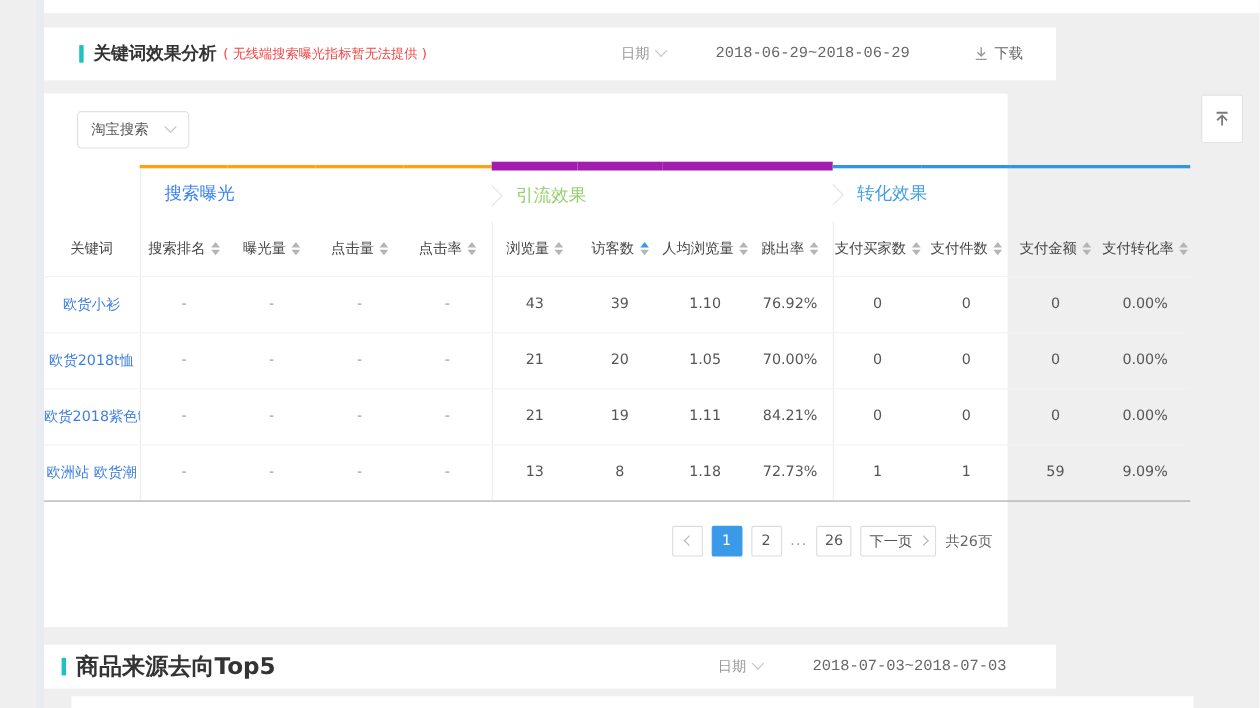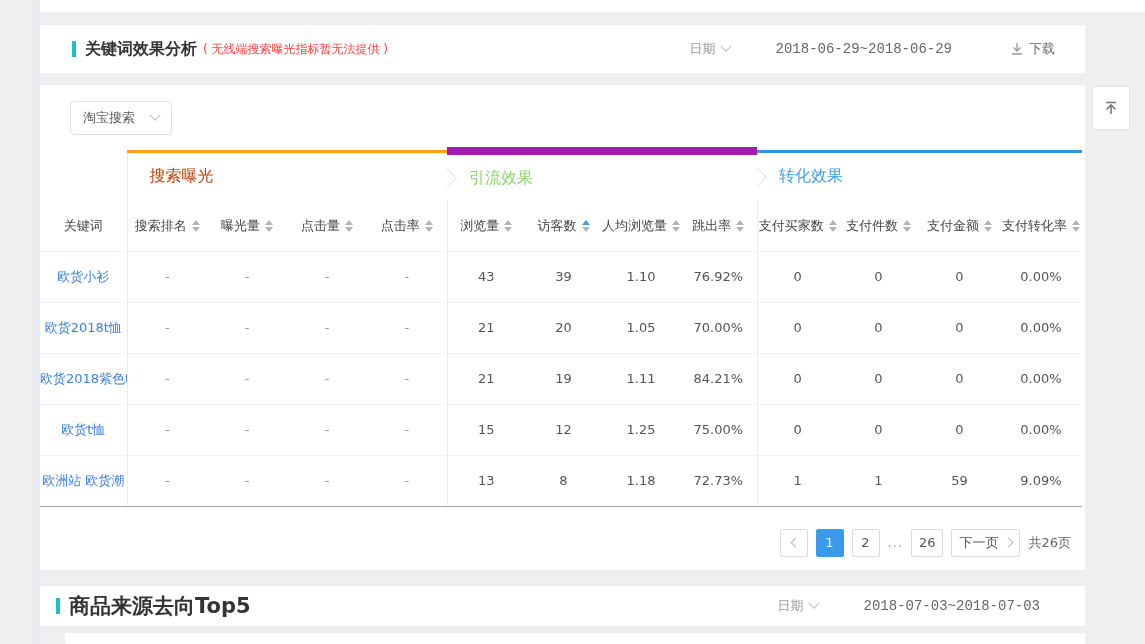--- a/index.html
+++ b/index.html
@@ -8,45 +8,45 @@
     font-family:"DejaVu Sans","Liberation Sans",sans-serif;
     background:#efefef;
     position:relative;
     overflow:hidden;
     color:#555;
   }
   .top-strip { position:absolute; left:40px; top:0; width:1105px; height:12px; background:#fff; }
   .v-strip   { position:absolute; left:33px; top:0; width:7px; height:644px; background:#e8ebf2; }
 
   
-  .title-bar { position:absolute; left:40px; width:1045px; background:#fff; display:flex; align-items:center; }
+  .title-bar { position:absolute; left:40px; width:920px; background:#fff; display:flex; align-items:center; }
   .bar1 { top:25px; height:48px; padding:0 30px 0 32px; }
   .bar2 { top:586px; height:40px; padding:0 45px 0 16px; }
   .accent { width:4px; height:16px; background:#1ec2c0; margin-right:9px; flex:0 0 auto; }
   .sec-title { font-size:16px; font-weight:bold; color:#333; }
   .bar2 .sec-title { font-size:21px; }
   .sec-note { font-size:12px; color:#f54545; margin-left:6px; }
   .date-label { margin-left:auto; font-size:13px; color:#999; display:flex; align-items:center; gap:6px; cursor:pointer; }
   .chev-down { width:8px; height:8px; border-right:1px solid #c0c0c0; border-bottom:1px solid #c0c0c0; transform:rotate(45deg) translate(-2px,-2px); display:inline-block; }
   .date-range { font-size:14px; color:#666; margin-left:46px;font-family:Liberation Mono, monospace; }
   .bar1 .date-range { margin-right:58px; }
   .download { font-size:13px; color:#666; display:flex; align-items:center; gap:5px; cursor:pointer; }
 
   
-  .card { position:absolute; left:40px; top:85px; width:1045px; height:485px; background:#fff; }
+  .card { position:absolute; left:40px; top:85px; width:876px; height:485px; background:#fff; }
   .filter-chip { margin:16px 0 0 30px; width:102px; height:34px; border:1px solid #e0e0e0; border-radius:4px;
                  display:flex; align-items:center; justify-content:space-between; padding:0 12px; cursor:pointer; }
   .filter-chip span.lbl { font-size:13px; color:#555; }
 
   
   table { border-collapse:collapse; table-layout:fixed; width:1042px; margin-top:12px; }
   td,th { font-weight:normal; text-align:center; font-size:13px; color:#555; overflow:hidden; white-space:nowrap; }
   tr.group-row td { height:50px; }
   tr.group-row td.g { position:relative; text-align:left; padding-left:22px; font-size:16px; }
-  td.g-orange { border-top:3px solid #ffa111; color:#c2410c;font-family:Liberation Serif, serif; }
+  td.g-orange { border-top:3px solid #ffa111; color:#3b82f6;font-family:Liberation Serif, serif; }
   td.g-green  { border-top:8px solid #a21caf; color:#92d26a; }
   td.g-blue   { border-top:3px solid #2f97e0; color:#3f9fe8; }
   .group-chevron { position:absolute; left:-8px; top:50%; width:15px; height:15px;
                    border-top:1px solid #e3e3e3; border-right:1px solid #e3e3e3;
                    transform:translateY(-50%) rotate(45deg); }
   tr.head-row th { height:50px; color:#444; }
   tr.data-row td { height:51px; border-top:1px solid #f2f2f2; }
   tr.data-row:last-child td { border-bottom:1px solid #a3a3a3; }
   .kw-col { border-right:1px solid #ececec; }
   .gb { border-left:1px solid #ececec; }
@@ -224,35 +224,20 @@
       <td class="gb">21</td>
       <td>19</td>
       <td>1.11</td>
       <td>84.21%</td>
       <td class="gb">0</td>
       <td>0</td>
       <td>0</td>
       <td>0.00%</td>
     </tr>
 
-    <tr class="data-row">
-      <td class="kw-col kw-cell">欧货t恤</td>
-      <td class="dash">-</td>
-      <td class="dash">-</td>
-      <td class="dash">-</td>
-      <td class="dash">-</td>
-      <td class="gb">15</td>
-      <td>12</td>
-      <td>1.25</td>
-      <td>75.00%</td>
-      <td class="gb">0</td>
-      <td>0</td>
-      <td>0</td>
-      <td>0.00%</td>
-    </tr>
 
     <tr class="data-row">
       <td class="kw-col kw-cell">欧洲站 欧货潮</td>
       <td class="dash">-</td>
       <td class="dash">-</td>
       <td class="dash">-</td>
       <td class="dash">-</td>
       <td class="gb">13</td>
       <td>8</td>
       <td>1.18</td>

